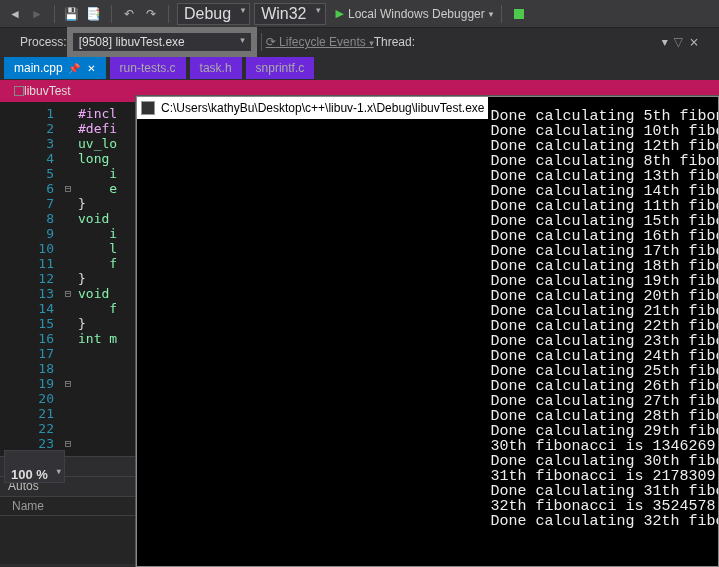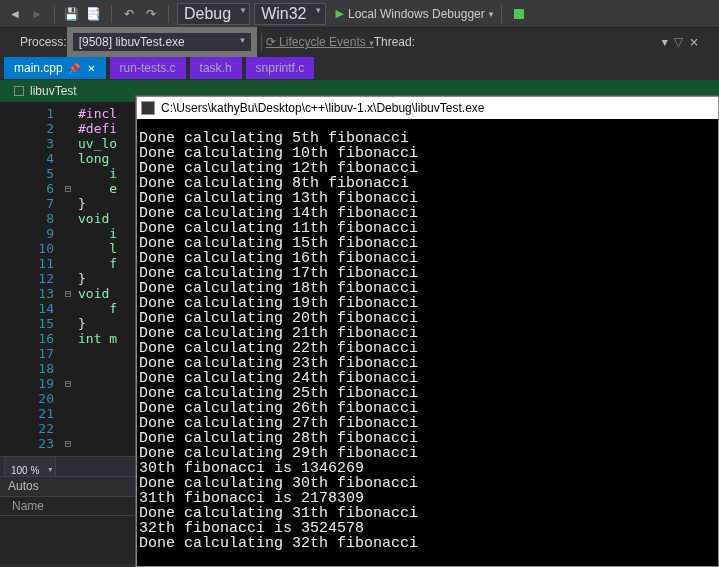--- a/index.html
+++ b/index.html
@@ -45,55 +45,55 @@
     height: 24px; background: #2d2d30; display: flex; align-items: center;
     padding-left: 4px; gap: 4px;
   }
   .tab {
     padding: 4px 10px; background: #6d28d9; color: #aaa; font-size: 12px;
     display: flex; align-items: center; gap: 6px; height: 22px;
   }
   .tab.active { background: #007ACC; color: #fff; }
   .tab .pin, .tab .x { font-size: 10px; }
   .projtitle {
-    height: 22px; background: #14532d; color: #ddd; padding: 3px 14px;
-    display: flex; align-items: center; gap: 6px;
+    height: 22px; background: #be185d; color: #ddd; padding: 3px 14px;
+    display: flex; align-items: center; 
   }
   .projtitle .sq { width: 10px; height: 10px; border: 1px solid #888; display: inline-block; }
   .editorwrap { display: flex; height: 354px; background: #1e1e1e; }
   .gutter { width: 62px; background: #1e1e1e; text-align: right; color: #2b91af; font-family: Consolas, monospace; font-size: 13px; padding: 4px 8px 0 0; line-height: 15px; }
   .gutter div { height: 15px; }
   .outline { width: 12px; background: #1e1e1e; color: #888; font-family: Consolas, monospace; font-size: 11px; padding-top: 4px; line-height: 15px; text-align: center; }
   .outline div { height: 15px; }
   .codearea { flex: 1; background: #1e1e1e; font-family: Consolas, monospace; font-size: 13px; color: #ddd; padding: 4px 0 0 4px; line-height: 15px; white-space: pre; overflow: hidden; }
   .kw { color: #86efac; }
   .pp { color: #f0abfc; }
   .zoomrow {
     height: 20px; background: #2d2d30; display: flex; align-items: center;
     padding-left: 4px; border-top: 1px solid #3f3f46;
   }
-  .zoomcombo { background: #333337; border: 1px solid #3f3f46; color: #ddd; padding: 8px 16px 0 6px; font-size: 10px; position: relative; }
+  .zoomcombo { background: #333337; border: 1px solid #3f3f46; color: #ddd; padding: 16px 16px 0 6px; font-size: 13px; position: relative; font-weight: bold; }
   .zoomcombo::after { content: "▾"; position: absolute; right: 3px; color: #aaa; font-size: 8px; }
   .autosheader {
     height: 20px; background: #2d2d30; color: #bbb; padding: 2px 8px;
     border-top: 1px solid #3f3f46;
   }
   .autosth {
     height: 20px; background: #252526; color: #999; padding: 2px 12px;
     border-top: 1px solid #3f3f46; border-bottom: 1px solid #3f3f46;
   }
   
   .console {
     position: absolute;
     left: 136px; top: 96px;
     width: 583px; height: 471px;
     background: #000;
     border: 1px solid #888;
     box-shadow: 0 0 0 1px #555;
-    display: flex; flex-direction: column;
+    display: flex; flex-direction: row;
   }
   .console .titlebar {
     height: 22px; background: #fff; color: #000;
     display: flex; align-items: center; padding: 0 4px; gap: 6px;
     font-size: 12px;
   }
   .console .titlebar .cico { width: 14px; height: 14px; background: #333; border: 1px solid #999; display: inline-block; }
   .console .out {
     flex: 1; background: #000; color: #eee;
     font-family: "SimSun","NSimSun","Courier New",monospace;

